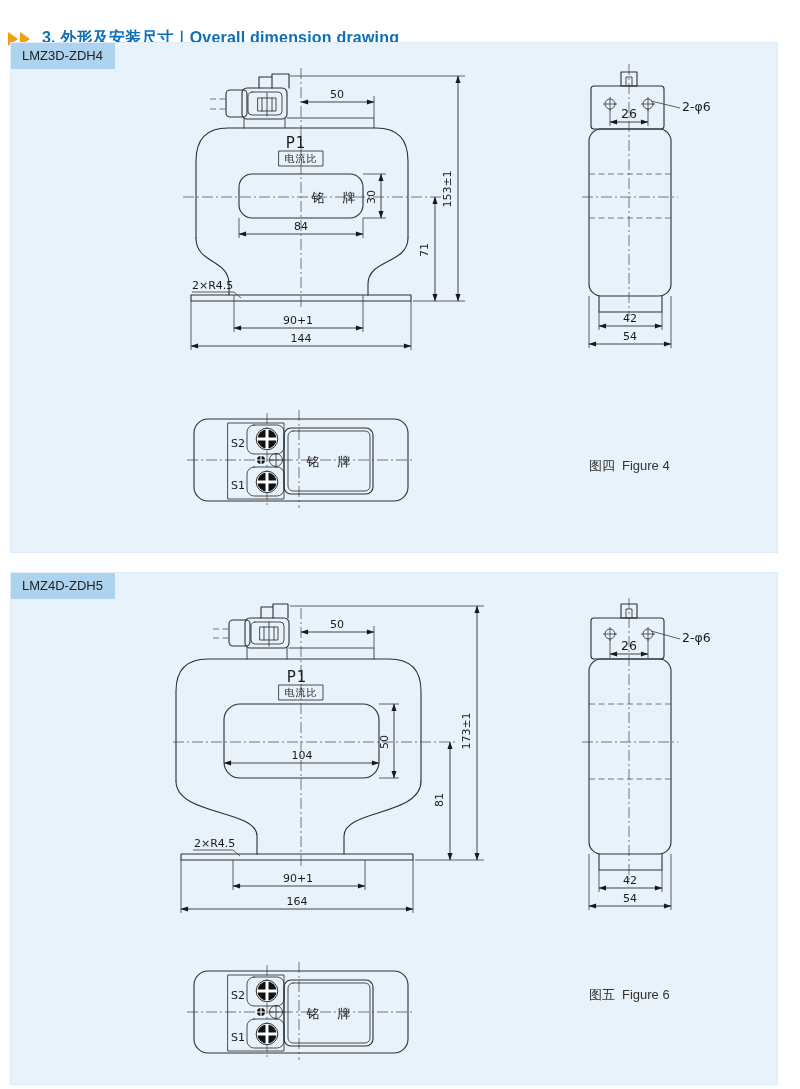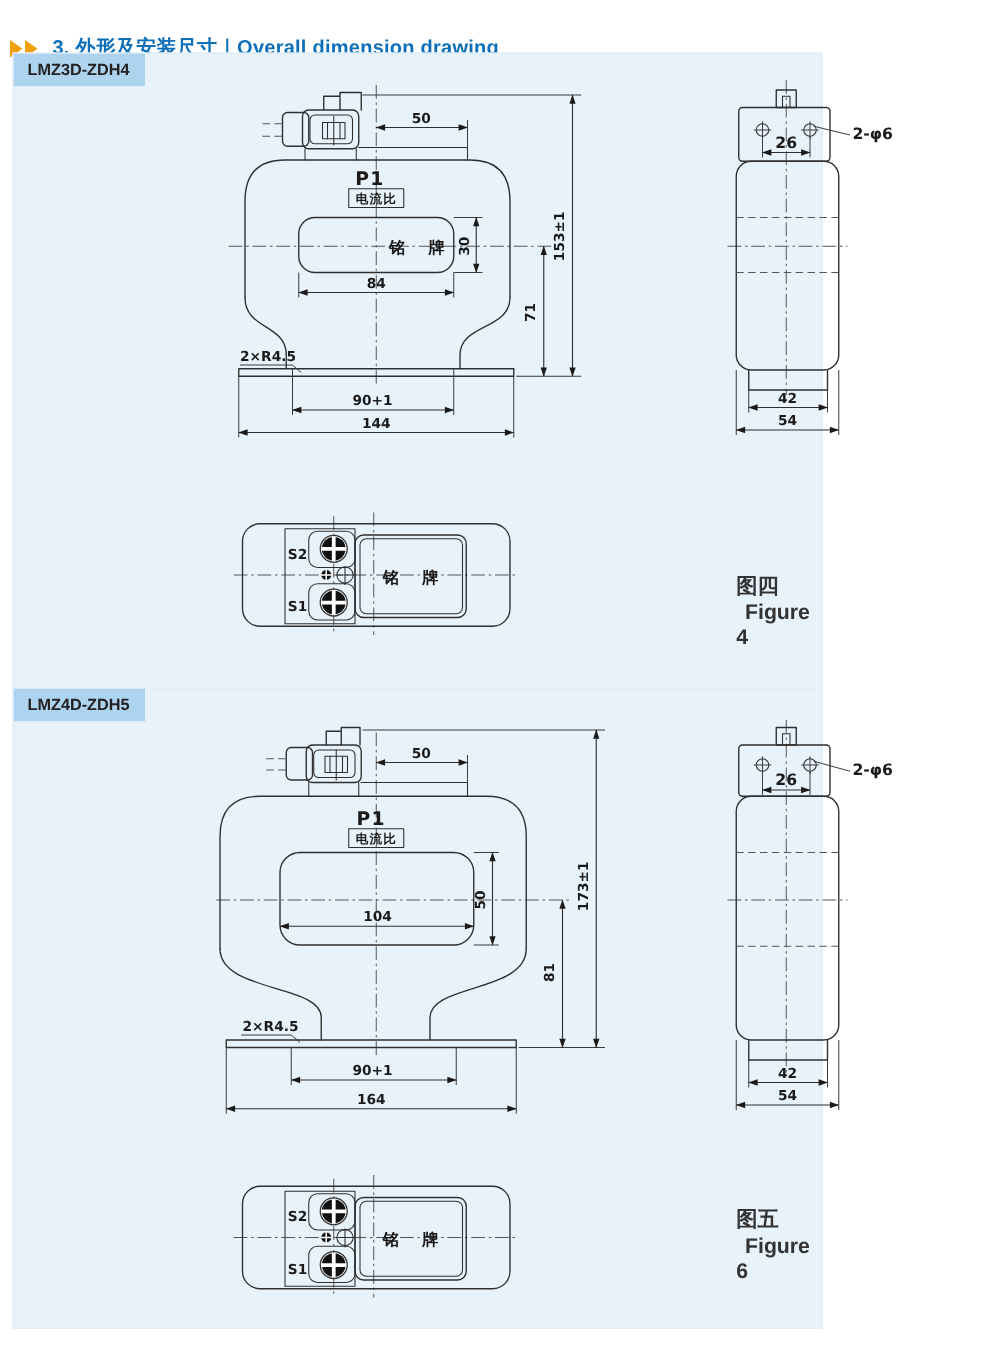--- a/index.html
+++ b/index.html
@@ -1,25 +1,25 @@
 <!DOCTYPE html>
 <html><head>
 <meta charset="utf-8">
 <style>
   html,body{margin:0;padding:0;background:#ffffff;}
   body{width:800px;height:1089px;position:relative;font-family:"Liberation Sans","DejaVu Sans",sans-serif;}
   .hdr{position:absolute;left:8px;top:28px;display:flex;align-items:center;gap:8px;}
   .hdr-text{color:#0d6fb8;font-size:16px;font-weight:600;letter-spacing:.2px;}
   .hdr-text .en{font-weight:600;}
-  .panel{position:absolute;left:10px;width:648px;background:#e8f2fa;border:1px solid #ddecf8;box-sizing:border-box;font-weight:bold;}
+  .panel{position:absolute;left:10px;width:768px;background:#e8f2fa;border:1px solid #ddecf8;box-sizing:border-box;}
   .panel1{top:42px;height:511px;}
-  .panel2{top:550px;height:513px;}
+  .panel2{top:572px;height:513px;}
   .model-label{position:absolute;left:0;top:0;background:#aed3ee;color:#222;font-size:13px;
     padding:5px 12px 6px 11px;min-width:80px;}
-  .caption{position:absolute;color:#333;font-size:17px;}
+  .caption{position:absolute;color:#333;font-size:13px;}
   .caption .en{margin-left:7px;}
   svg.draw{position:absolute;overflow:visible;}
   .ln{fill:none;stroke:#2f2f2f;stroke-width:1.1;stroke-linejoin:round;stroke-linecap:round;}
   .thin{stroke-width:0.85;}
   .cl{fill:none;stroke:#555;stroke-width:0.8;stroke-dasharray:11 3 2 3;}
   .dash{fill:none;stroke:#555;stroke-width:0.8;stroke-dasharray:6 3.5;}
   .ext{fill:none;stroke:#3a3a3a;stroke-width:0.8;}
   .dim{fill:none;stroke:#2f2f2f;stroke-width:0.9;}
   text.dt{font-family:"DejaVu Sans",sans-serif;font-size:11px;fill:#1a1a1a;text-anchor:middle;}
   text.dts{text-anchor:start;}

